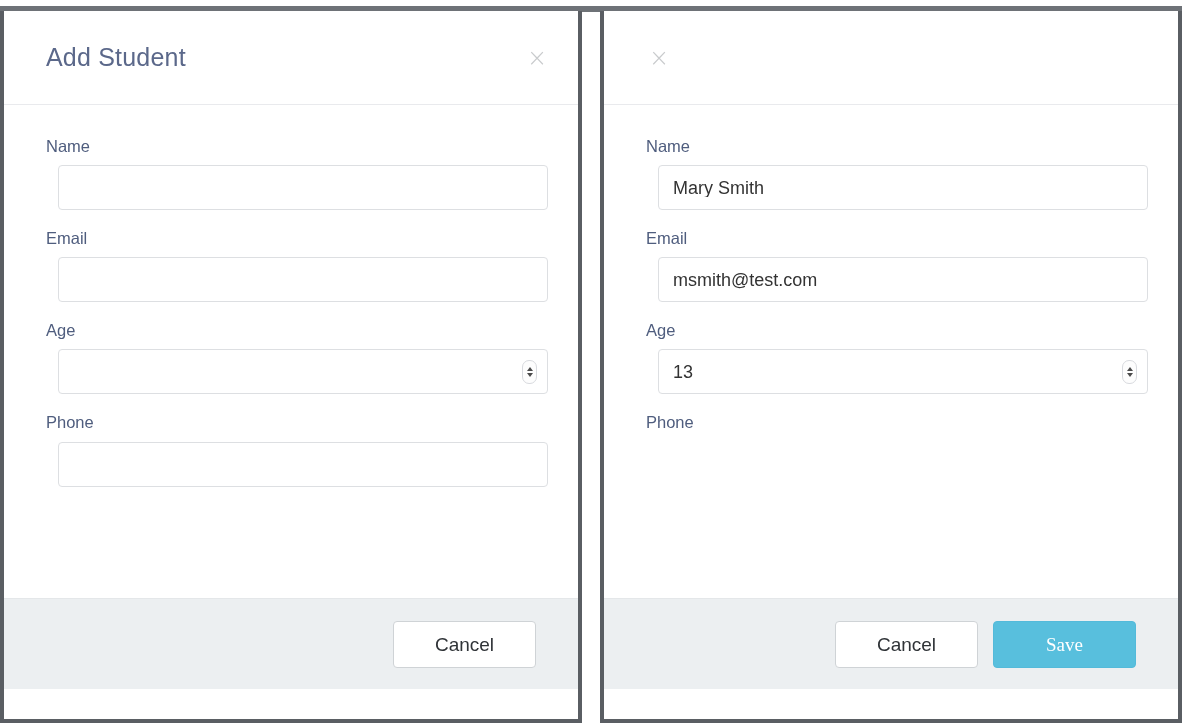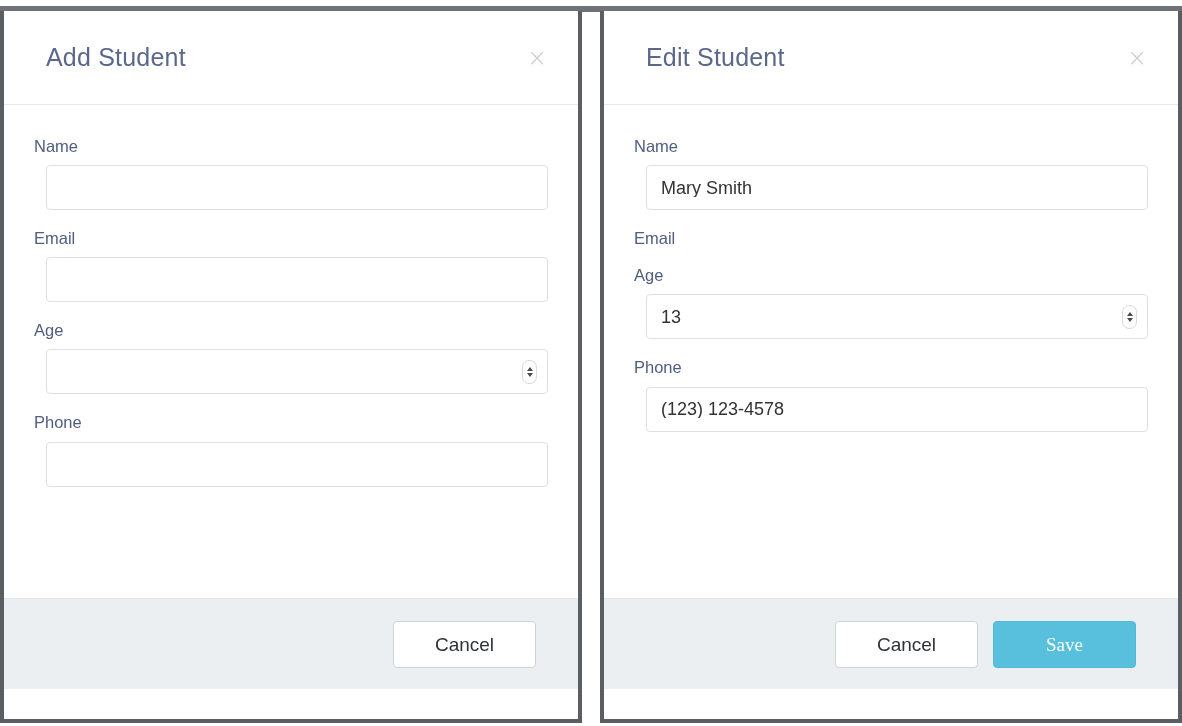--- a/index.html
+++ b/index.html
@@ -106,21 +106,21 @@
     cursor: pointer;
     user-select: none;
     font-family: "DejaVu Sans", sans-serif;
     font-weight: 300;
   }
 
   
   .modal-body {
     flex: 1 1 auto;
     background: #ffffff;
-    padding: 32px 42px 0 30px;
+    padding: 32px 42px 0 42px;
     box-sizing: border-box;
   }
   .form-group {
     margin-bottom: 19px;
   }
   .form-label {
     display: block;
     font-size: 16.5px;
     color: #4f5d7e;
     margin-bottom: 10px;
@@ -282,53 +282,52 @@
       </div>
       <div class="footer-tail"></div>
 
     </div>
   </div>
 
   <div class="panel right">
     <div class="modal">
 
       <div class="modal-header">
-        <div class="modal-title">Edit Student</div>
         <div class="close-icon">×</div>
       </div>
 
       <div class="modal-body">
 
         <div class="form-group">
           <label class="form-label">Name</label>
           <div class="form-control">
             <span class="field-value">Mary Smith</span>
           </div>
         </div>
 
         <div class="form-group">
           <label class="form-label">Email</label>
+          <div class="form-control">
+            <span class="field-value">msmith@test.com</span>
+          </div>
         </div>
 
         <div class="form-group">
           <label class="form-label">Age</label>
           <div class="form-control">
             <span class="field-value">13</span>
             <span class="spinner">
               <span class="chev up"></span>
               <span class="chev down"></span>
             </span>
           </div>
         </div>
 
         <div class="form-group">
           <label class="form-label">Phone</label>
-          <div class="form-control">
-            <span class="field-value">(123) 123-4578</span>
-          </div>
         </div>
 
       </div>
 
       <div class="modal-footer">
         <div class="btn btn-cancel">Cancel</div>
         <div class="btn btn-save">Save</div>
       </div>
       <div class="footer-tail"></div>
 

